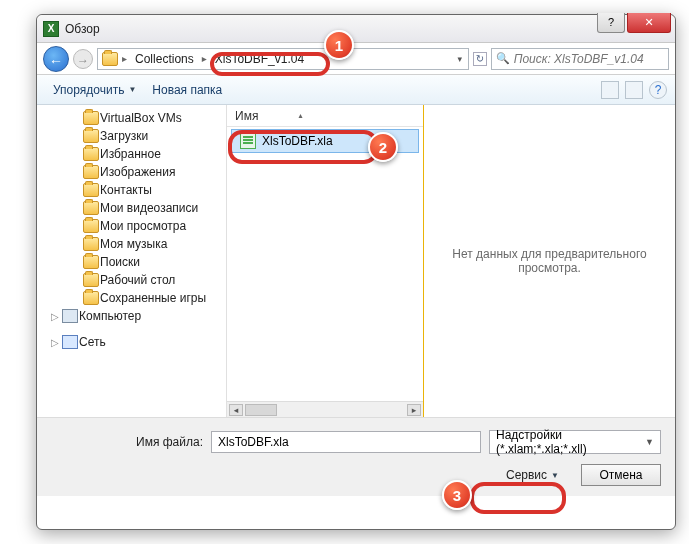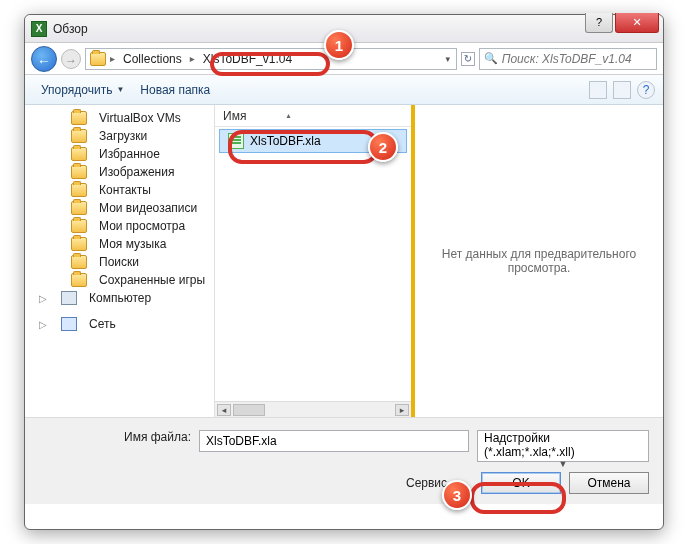--- a/index.html
+++ b/index.html
@@ -1,19 +1,19 @@
 <!DOCTYPE html>
 <html><head>
 <meta charset="utf-8">
 <style>
 * { box-sizing: border-box; margin: 0; padding: 0; font-family: "Segoe UI", Tahoma, sans-serif; font-size: 12px; }
 body { background: #fff; width: 689px; height: 544px; position: relative; overflow: hidden; }
 
 .window {
-  position: absolute; left: 24px; top: 14px; width: 640px; height: 516px;
+  position: absolute; left: 36px; top: 14px; width: 640px; height: 516px;
   background: #fff; border: 1px solid #666; border-radius: 6px;
   box-shadow: 0 4px 18px rgba(0,0,0,0.35);
 }
 
 .titlebar {
   height: 28px; background: linear-gradient(#f7f7f7,#e7e7ec);
   border-bottom: 1px solid #c8c8c8; border-radius: 6px 6px 0 0;
   display: flex; align-items: center; padding: 0 6px; position: relative;
 }
 .app-icon { width: 16px; height: 16px; background:#2e7d32; border:1px solid #1b5e20; display:inline-block; margin-right:6px; }
@@ -44,47 +44,47 @@
   display:flex; align-items:center; padding:0 8px; 
 }
 .tool-btn { color:#1a3f6a; padding:3px 8px; cursor:pointer; display:flex; align-items:center; gap:4px;}
 .tool-dd{font-size:8px; color:#345;}
 .tool-right{margin-left:auto; display:flex; align-items:center; gap:6px;}
 .mini-icon{width:18px; height:18px; border:1px solid #b8c4ce; background:#eef4f9; display:inline-block;}
 
 .body-area { display:flex; height:312px; }
 
 .sidebar { width:190px; border-right:1px solid #e0e0e0; overflow:hidden; padding:4px 0; background:#fff;}
-.tree-item { display:flex; align-items:center; gap:12px; padding:2px 4px 2px 30px; white-space:nowrap; color:#222; cursor:pointer;}
+.tree-item { display:flex; align-items:center; gap:1px; padding:2px 4px 2px 30px; white-space:nowrap; color:#222; cursor:pointer;}
 .tree-item.lvl2{padding-left:46px;}
 .folder-ico{width:16px; height:14px; background:linear-gradient(#ffe9a0,#f5c24a); border:1px solid #c99326; border-radius:2px; display:inline-block; position:relative;}
 .folder-ico::before{content:""; position:absolute; top:-3px; left:1px; width:6px; height:3px; background:#f5c24a; border:1px solid #c99326; border-bottom:none; border-radius:2px 2px 0 0;}
 .comp-ico{width:16px;height:14px;background:#dde8f3;border:1px solid #7a8ca0;display:inline-block;}
 .net-ico{width:16px;height:14px;background:#d8e8ff;border:1px solid #5a7fbf;display:inline-block;}
 .exp{display:inline-block;width:10px;color:#888;font-size:10px;margin-left:-16px;}
 
 .filelist { width:196px; background:#fff; position:relative; display:flex; flex-direction:column;}
 .col-header{height:22px; border-bottom:1px solid #e4e4e4; display:flex; align-items:center; padding-left:8px; color:#333; cursor:pointer;}
 .col-header .sort{font-size:8px; margin-left:40px; color:#666;}
 .file-row{display:flex; align-items:center; gap:6px; padding:3px 8px; margin:2px 4px; cursor:pointer;}
 .file-row.sel{background:#cde6fb; border:1px solid #7bb6ea;}
 .file-ico{width:16px;height:16px;background:#e8f5e9;border:1px solid #4caf50;display:inline-block;position:relative;}
 .file-ico::after{content:"";position:absolute;top:2px;left:2px;width:10px;height:2px;background:#4caf50;box-shadow:0 3px 0 #4caf50,0 6px 0 #4caf50;}
 .hscroll{margin-top:auto; height:16px; background:#f0f0f0; border-top:1px solid #ddd; display:flex; align-items:center; padding:0 2px;}
 .hs-btn{width:14px;height:12px;background:#e4e4e4;border:1px solid #bbb;font-size:9px;text-align:center;line-height:10px;color:#555;}
 .hs-thumb{width:32px;height:12px;background:#d8d8d8;border:1px solid #bbb;margin:0 2px;}
 
-.preview { flex:1; display:flex; align-items:center; justify-content:center; color:#6a6a6a; text-align:center; padding:0 20px; border-left:4px solid #eab308;}
+.preview { flex:1; display:flex; align-items:center; justify-content:center; color:#6a6a6a; text-align:center; padding:0 20px; border-left:1px solid #eab308;}
 
 .footer { border-top:1px solid #dcdcdc; padding:12px 14px 10px; background:#f0f0f0;}
-.row1{display:flex; gap:8px; margin-bottom:10px;}
+.row1{display:flex; align-items:center; gap:8px; margin-bottom:10px;}
 .lbl{width:152px; text-align:right; color:#222;}
 .fn-input{flex:1; height:22px; border:1px solid #abadb3; background:#fff; padding:0 6px; display:flex; align-items:center;}
 .fn-input input{border:none; outline:none; width:100%;}
-.filter{width:172px; height:32px; border:1px solid #abadb3; background:#fff; display:flex; align-items:center; padding:0 6px; justify-content:space-between; cursor:pointer;flex-direction:column;}
+.filter{width:172px; height:24px; border:1px solid #abadb3; background:#fff; display:flex; align-items:center; padding:0 6px; justify-content:space-between; cursor:pointer;}
 .filter .dd{font-size:9px;color:#555;}
 .row2{display:flex; align-items:center; justify-content:flex-end; gap:8px;}
 .svc{color:#222; margin-right:14px; display:flex; align-items:center; gap:4px; cursor:pointer;}
 .btn{width:80px; height:22px; border:1px solid #888; background:linear-gradient(#fafafa,#e4e4e4); cursor:pointer; text-align:center; line-height:20px;}
 .btn.primary{border:1px solid #5a8fd6; box-shadow:0 0 0 1px #a8caf0 inset;}
 
 .callout{
   position:absolute; border:4px solid #d9322b; border-radius:14px; pointer-events:none;
 }
 .badge{
@@ -176,20 +176,24 @@
       <div class="tree-item lvl2">
           <span class="folder-ico"></span>
           <span>Моя музыка</span>
         </div>
       <div class="tree-item lvl2">
           <span class="folder-ico"></span>
           <span>Поиски</span>
         </div>
       <div class="tree-item lvl2">
           <span class="folder-ico"></span>
+          <span>Рабочий стол</span>
+        </div>
+      <div class="tree-item lvl2">
+          <span class="folder-ico"></span>
           <span>Сохраненные игры</span>
         </div>
       <div class="tree-item">
           <span class="exp">▷</span>
           <span class="comp-ico"></span>
           <span>Компьютер</span>
         </div>
       <div style="height:8px"></div>
       <div class="tree-item">
           <span class="exp">▷</span>
@@ -230,21 +234,20 @@
       <div class="filter">
         <span>Надстройки (*.xlam;*.xla;*.xll)</span>
         <span class="dd">▼</span>
       </div>
     </div>
     <div class="row2">
       <div class="svc">
         <span>Сервис</span>
         <span class="tool-dd">▼</span>
       </div>
-      <div class="btn primary">OK</div>
       <div class="btn">Отмена</div>
     </div>
   </div>
 
 </div>
 
 <div class="callout" style="left:210px; top:52px; width:120px; height:24px;"></div>
 <div class="badge" style="left:324px; top:30px;">1</div>
 
 <div class="callout" style="left:228px; top:130px; width:150px; height:34px;"></div>

